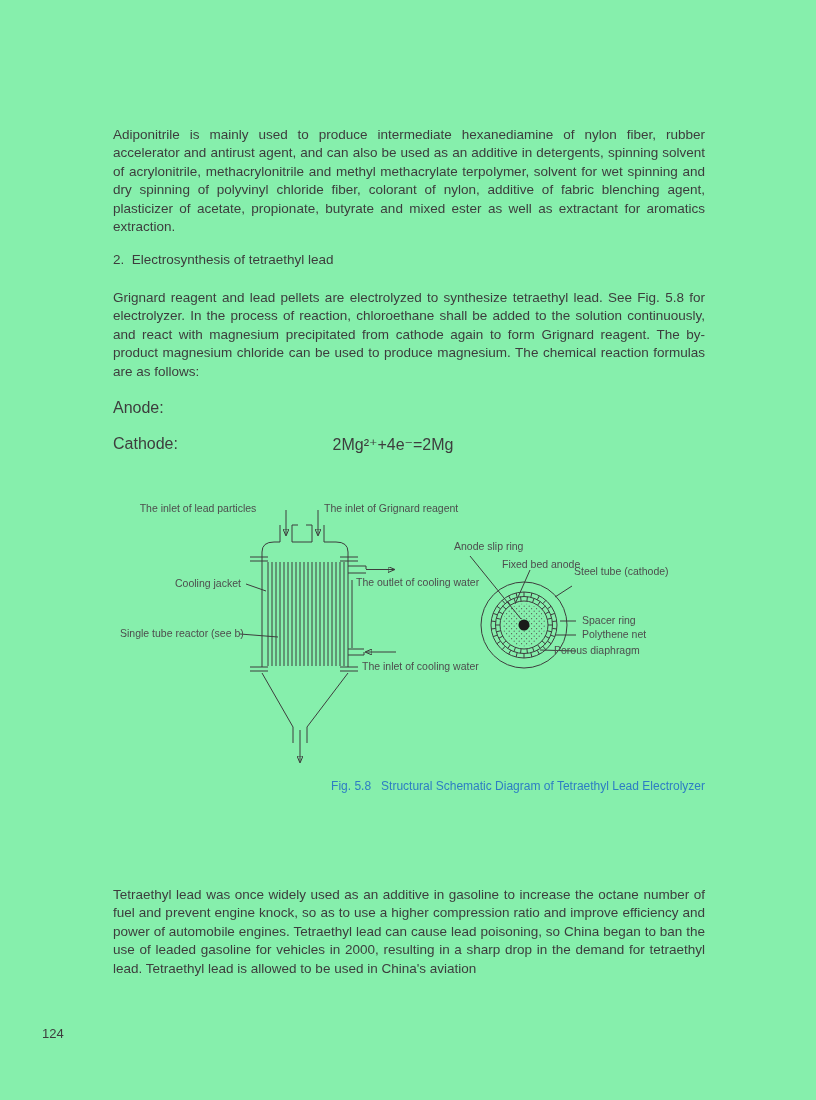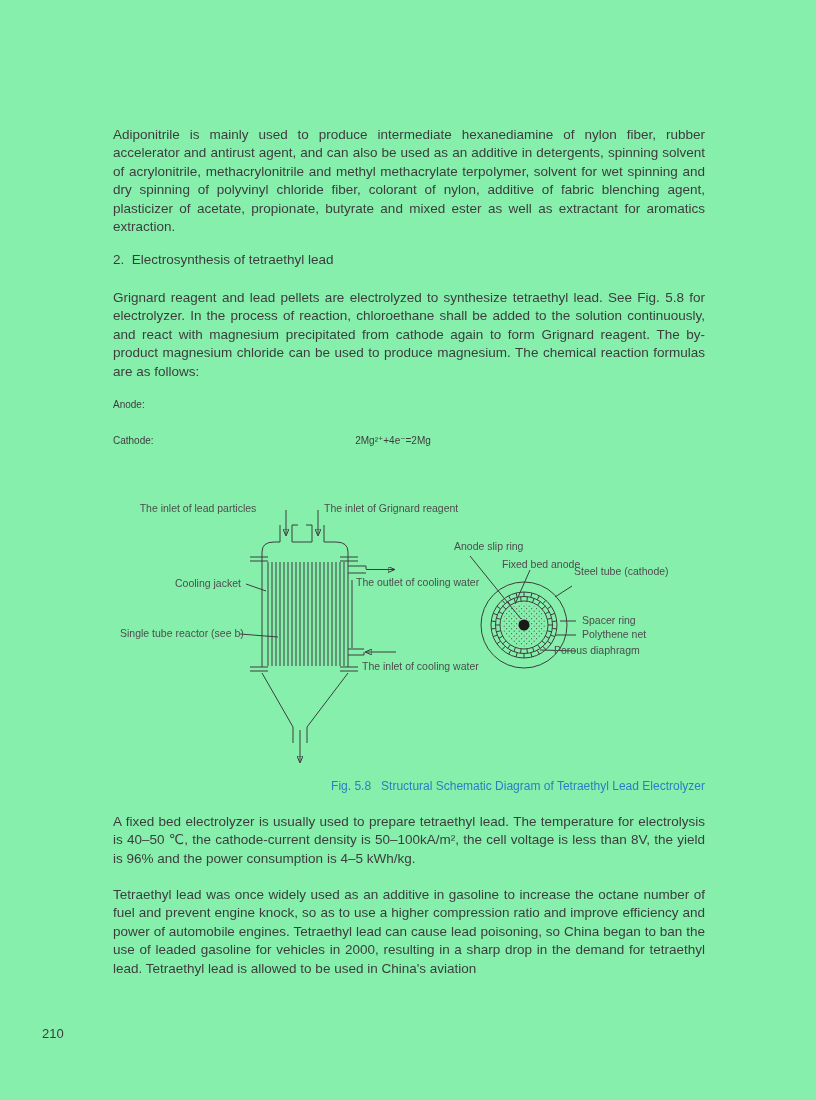--- a/index.html
+++ b/index.html
@@ -7,21 +7,21 @@
   .page {
     position:relative; width:816px; height:1100px; background:#86efac;
     font-family:"Liberation Sans","DejaVu Sans",sans-serif;
     color:#3d3d3d; overflow:hidden;
   }
   .body-text {
     position:absolute; left:113px; width:592px; margin:0;
     font-size:13.5px; line-height:18.4px; text-align:justify; color:#3d3d3d;
   }
   .heading { text-align:left; }
-  .eqrow { position:absolute; left:113px; width:592px; height:18px; font-size:10px; color:#3d3d3d; }
+  .eqrow { position:absolute; left:113px; width:592px; height:18px; font-size:16px; color:#3d3d3d; }
   .eqlabel { position:absolute; left:0; top:0; }
   .eqbody { position:absolute; left:0; top:0; width:560px; text-align:center; }
   .figure { position:absolute; left:98px; top:500px; width:620px; height:278px; }
   .figure svg { position:absolute; left:0; top:0; }
   .figlabel {
     position:absolute; font-size:10.5px; line-height:12px; color:#4d4d4d; white-space:nowrap;
   }
   .figlabel.r { text-align:center; }
   .caption {
     position:absolute; left:113px; top:779px; width:592px; text-align:right;
@@ -178,17 +178,16 @@
     <div class="figlabel" style="left:356px; top:40px">Anode slip ring</div>
     <div class="figlabel" style="left:404px; top:58px">Fixed bed anode</div>
     <div class="figlabel" style="left:476px; top:65px">Steel tube (cathode)</div>
     <div class="figlabel" style="left:484px; top:114px">Spacer ring</div>
     <div class="figlabel" style="left:484px; top:128px">Polythene net</div>
     <div class="figlabel" style="left:456px; top:144px">Porous diaphragm</div>
   </div>
 
   <div class="caption">Fig. 5.8&nbsp;&nbsp; Structural Schematic Diagram of Tetraethyl Lead Electrolyzer</div>
 
-  <p class="body-text" style="top:813px">A fixed bed electrolyzer is usually used to prepare tetraethyl lead. The temperature for electrolysis is 40–50 ℃, the cathode-current density is 50–100kA/m², the cell voltage is less than 8V, the yield is 96% and the power consumption is 4–5 kWh/kg.</p>
   <p class="body-text" style="top:886px">Tetraethyl lead was once widely used as an additive in gasoline to increase the octane number of fuel and prevent engine knock, so as to use a higher compression ratio and improve efficiency and power of automobile engines. Tetraethyl lead can cause lead poisoning, so China began to ban the use of leaded gasoline for vehicles in 2000, resulting in a sharp drop in the demand for tetraethyl lead. Tetraethyl lead is allowed to be used in China's aviation</p>
 
-  <div class="pagenum">210</div>
+  <div class="pagenum">124</div>
 </div>
 
 </body></html>

